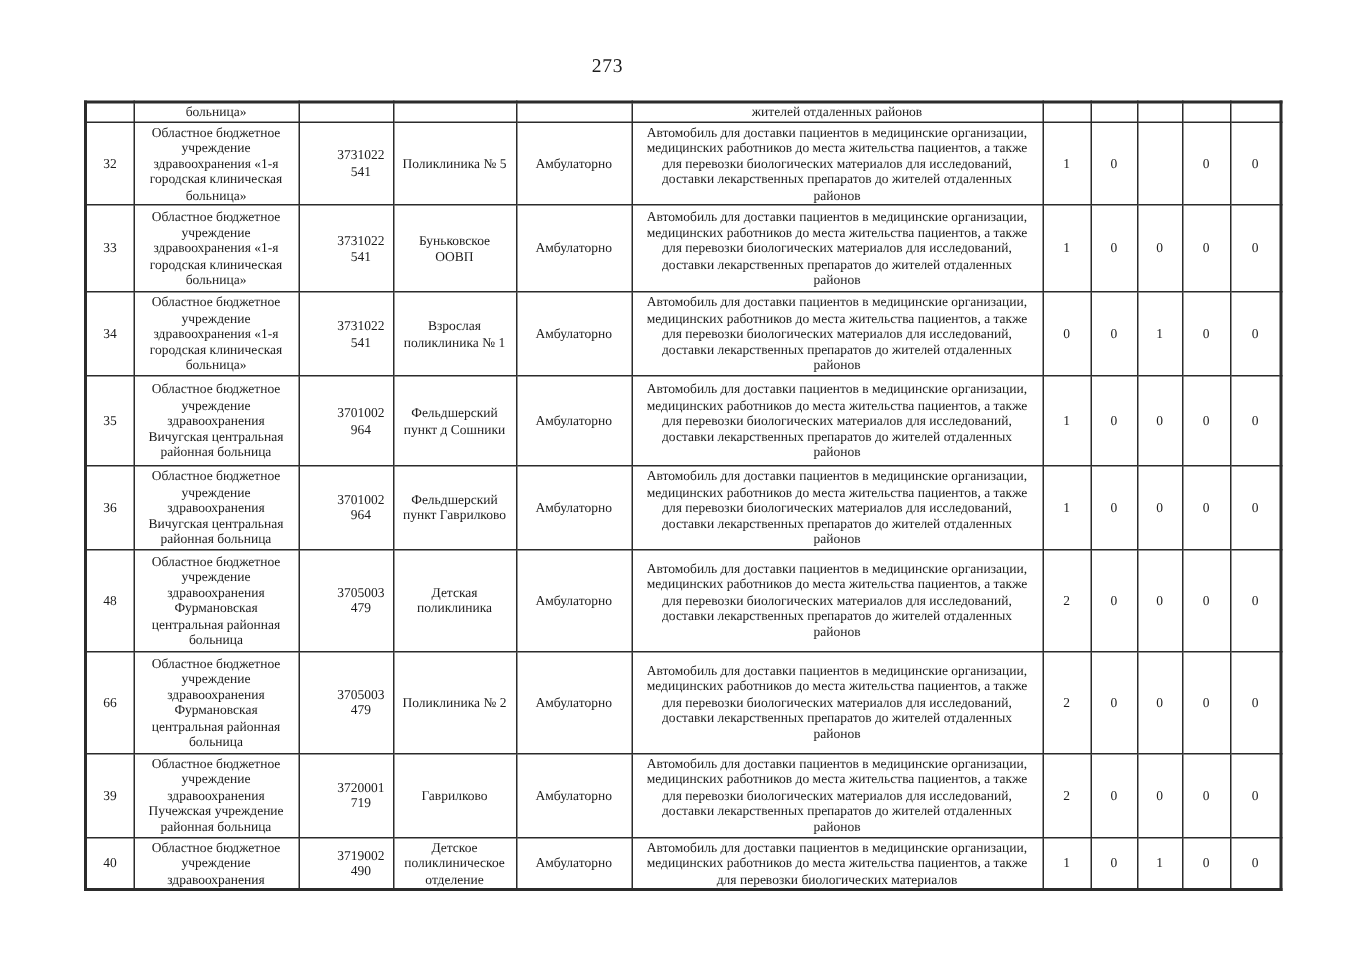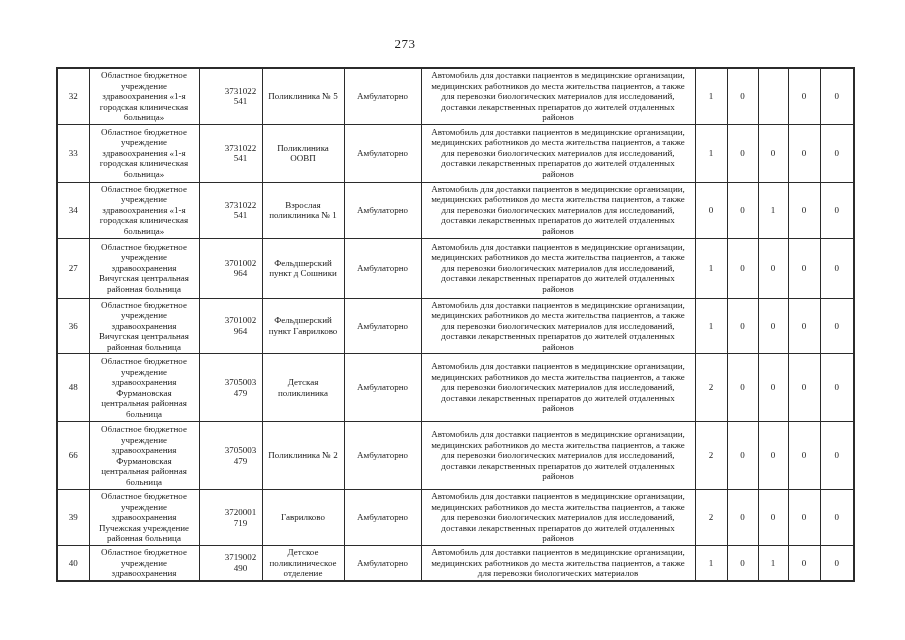--- a/index.html
+++ b/index.html
@@ -42,38 +42,51 @@
     <col style="width:82px">
       <col style="width:77px">
       <col style="width:274px">
     <col style="width:32px">
       <col style="width:31px">
       <col style="width:30px">
     <col style="width:32px">
       <col style="width:34px">
   </colgroup>
   <tbody>
+    <tr class="cont" style="height:13px">
+      <td></td>
+      <td>больница»</td>
+      <td class="code"><span></span></td>
+      <td></td>
+      <td></td>
+      <td class="desc">жителей отдаленных районов</td>
+      <td></td>
+      <td></td>
+      <td></td>
+      <td></td>
+      <td></td>
+    </tr>
     <tr style="height:54px">
       <td>32</td>
       <td>Областное бюджетное учреждение здравоохранения «1-я городская клиническая больница»</td>
       <td class="code"><span>3731022541</span></td>
       <td>Поликлиника № 5</td>
       <td>Амбулаторно</td>
       <td class="desc">Автомобиль для доставки пациентов в медицинские организации, медицинских работников до места жительства пациентов, а также для перевозки биологических материалов для исследований, доставки лекарственных препаратов до жителей отдаленных районов</td>
       <td>1</td>
       <td>0</td>
       <td></td>
       <td>0</td>
       <td>0</td>
     </tr>
     <tr style="height:58px">
       <td>33</td>
       <td>Областное бюджетное учреждение здравоохранения «1-я городская клиническая больница»</td>
       <td class="code"><span>3731022541</span></td>
-      <td>Поликлиника ООВП</td>
+      <td>Буньковское ООВП</td>
       <td>Амбулаторно</td>
       <td class="desc">Автомобиль для доставки пациентов в медицинские организации, медицинских работников до места жительства пациентов, а также для перевозки биологических материалов для исследований, доставки лекарственных препаратов до жителей отдаленных районов</td>
       <td>1</td>
       <td>0</td>
       <td>0</td>
       <td>0</td>
       <td>0</td>
     </tr>
     <tr style="height:56px">
       <td>34</td>
@@ -82,21 +95,21 @@
       <td>Взрослая поликлиника № 1</td>
       <td>Амбулаторно</td>
       <td class="desc">Автомобиль для доставки пациентов в медицинские организации, медицинских работников до места жительства пациентов, а также для перевозки биологических материалов для исследований, доставки лекарственных препаратов до жителей отдаленных районов</td>
       <td>0</td>
       <td>0</td>
       <td>1</td>
       <td>0</td>
       <td>0</td>
     </tr>
     <tr style="height:60px">
-      <td>27</td>
+      <td>35</td>
       <td>Областное бюджетное учреждение здравоохранения Вичугская центральная районная больница</td>
       <td class="code"><span>3701002964</span></td>
       <td>Фельдшерский пункт д Сошники</td>
       <td>Амбулаторно</td>
       <td class="desc">Автомобиль для доставки пациентов в медицинские организации, медицинских работников до места жительства пациентов, а также для перевозки биологических материалов для исследований, доставки лекарственных препаратов до жителей отдаленных районов</td>
       <td>1</td>
       <td>0</td>
       <td>0</td>
       <td>0</td>
       <td>0</td>

